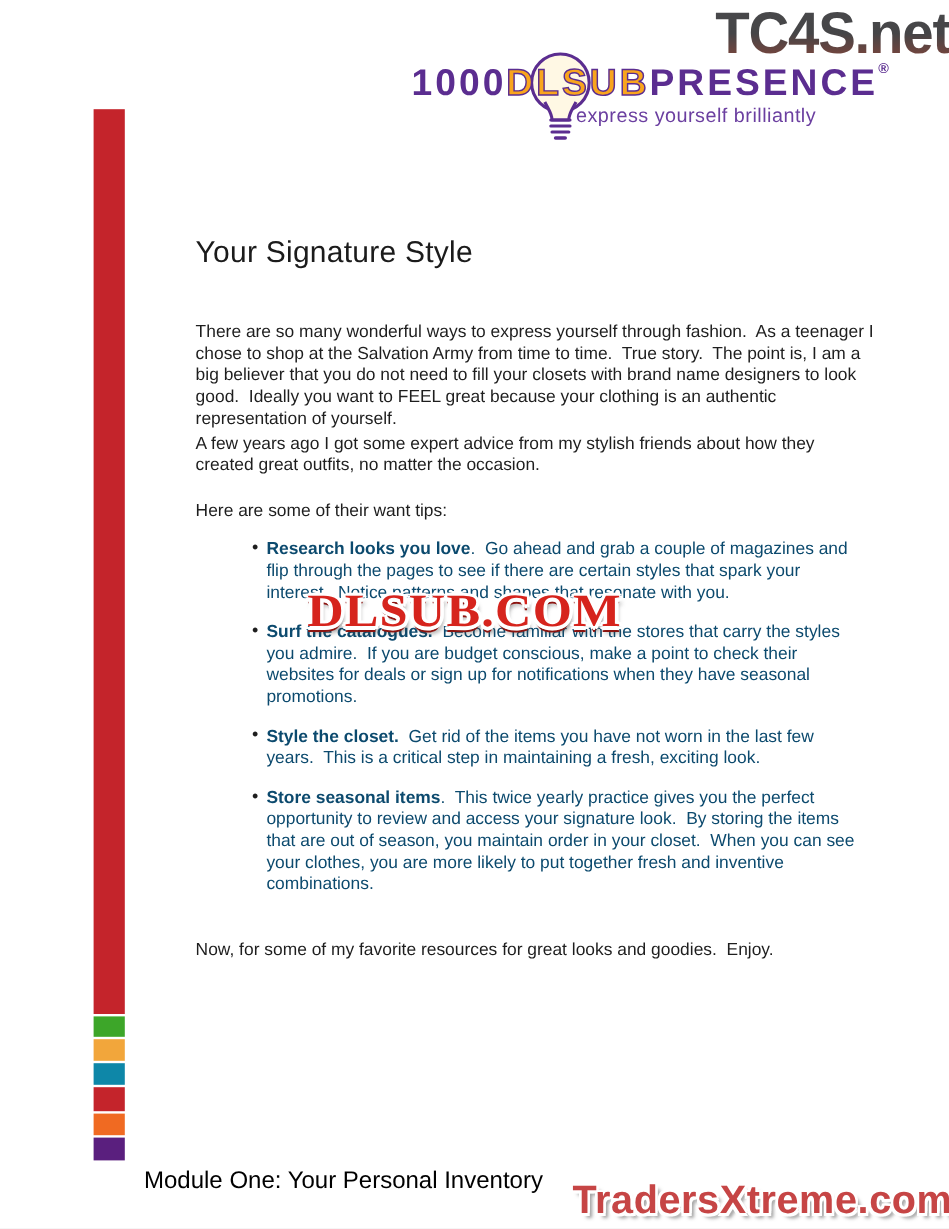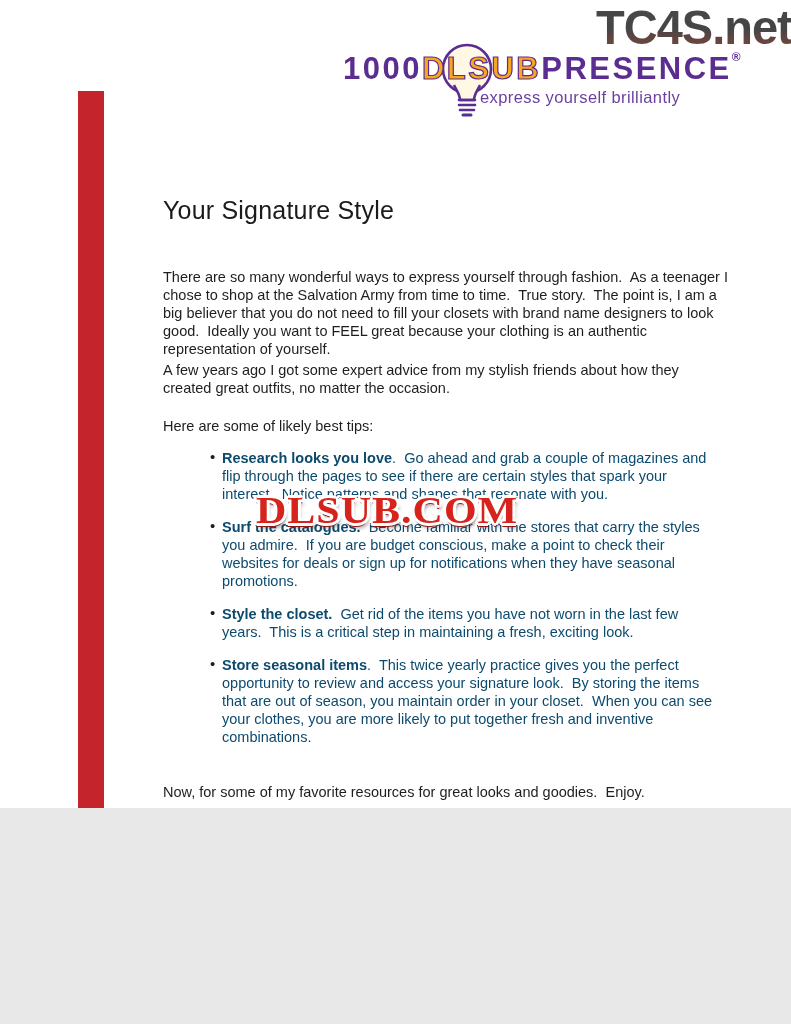--- a/index.html
+++ b/index.html
@@ -1,17 +1,17 @@
 <!DOCTYPE html>
 <html><head>
 <meta charset="utf-8">
 <style>
   html,body{margin:0;padding:0;background:#e8e8e8;}
   .page{
-    position:relative;width:791px;height:808px;background:#ffffff;
+    position:relative;width:791px;height:1024px;background:#ffffff;
     font-family:"Liberation Sans",sans-serif;overflow:hidden;margin:0 auto;
   }
   
   .tc4s{
     position:absolute;left:596px;top:-2px;
     font-size:47px;font-weight:700;letter-spacing:-1px;
     background:linear-gradient(180deg,#4a4a4d 0%,#454547 52%,#7c453c 90%,#8a4a3e 100%);
     -webkit-background-clip:text;background-clip:text;color:transparent;
     transform:scaleY(1.04);transform-origin:top left;
   }
@@ -104,21 +104,21 @@
     <div class="seg" style="height: 18px; background: rgb(14, 135, 168);"></div>
     <div class="seg" style="height: 20px; background: rgb(196, 36, 43);"></div>
     <div class="seg" style="height: 18px; background: rgb(240, 106, 34);"></div>
     <div class="seg" style="height: 19px; background: rgb(90, 31, 126);"></div>
   </div>
 
   <div class="doc-title">Your Signature Style</div>
 
   <div class="para p1">There are so many wonderful ways to express yourself through fashion.  As a teenager I chose to shop at the Salvation Army from time to time.  True story.  The point is, I am a big believer that you do not need to fill your closets with brand name designers to look good.  Ideally you want to FEEL great because your clothing is an authentic representation of yourself.</div>
   <div class="para p2">A few years ago I got some expert advice from my stylish friends about how they created great outfits, no matter the occasion.</div>
-  <div class="para p3">Here are some of likely best tips:</div>
+  <div class="para p3">Here are some of their want tips:</div>
 
   <ul class="tips">
     <li><span class="lead">Research looks you love</span><span>.  Go ahead and grab a couple of magazines and flip through the pages to see if there are certain styles that spark your interest.  Notice patterns and shapes that resonate with you.</span></li>
     <li><span class="lead">Surf the catalogues.</span><span>  Become familiar with the stores that carry the styles you admire.  If you are budget conscious, make a point to check their websites for deals or sign up for notifications when they have seasonal promotions.</span></li>
     <li><span class="lead">Style the closet.</span><span>  Get rid of the items you have not worn in the last few years.  This is a critical step in maintaining a fresh, exciting look.</span></li>
     <li><span class="lead">Store seasonal items</span><span>.  This twice yearly practice gives you the perfect opportunity to review and access your signature look.  By storing the items that are out of season, you maintain order in your closet.  When you can see your clothes, you are more likely to put together fresh and inventive combinations.</span></li>
   </ul>
 
   <div class="para closing">Now, for some of my favorite resources for great looks and goodies.  Enjoy.</div>
 

